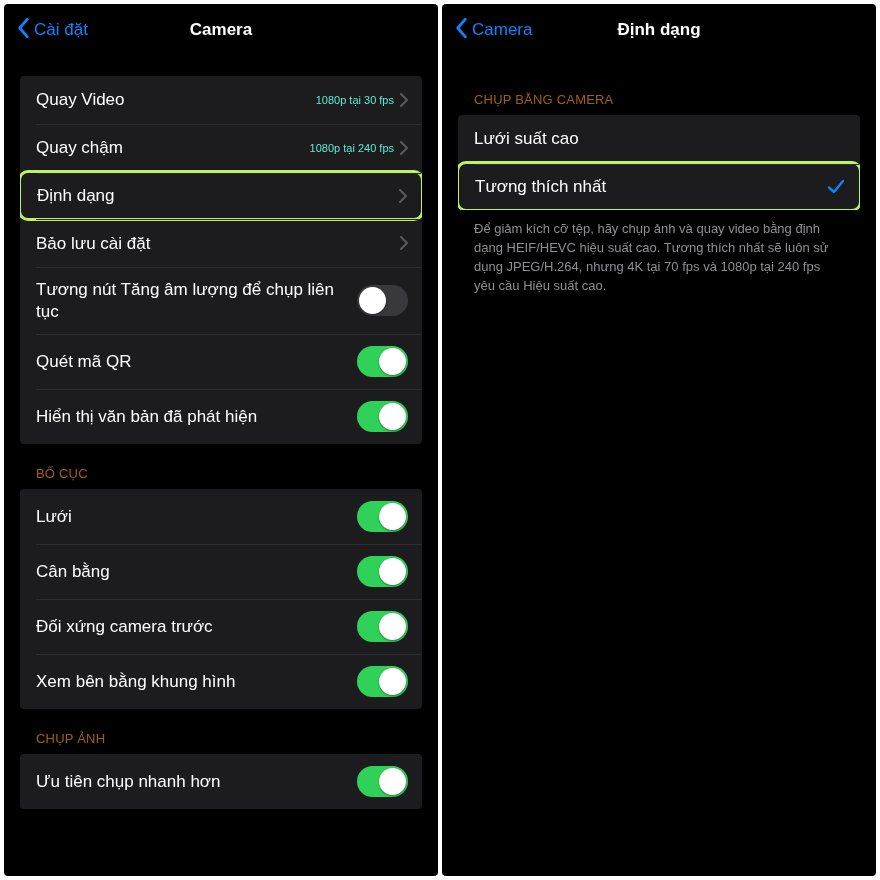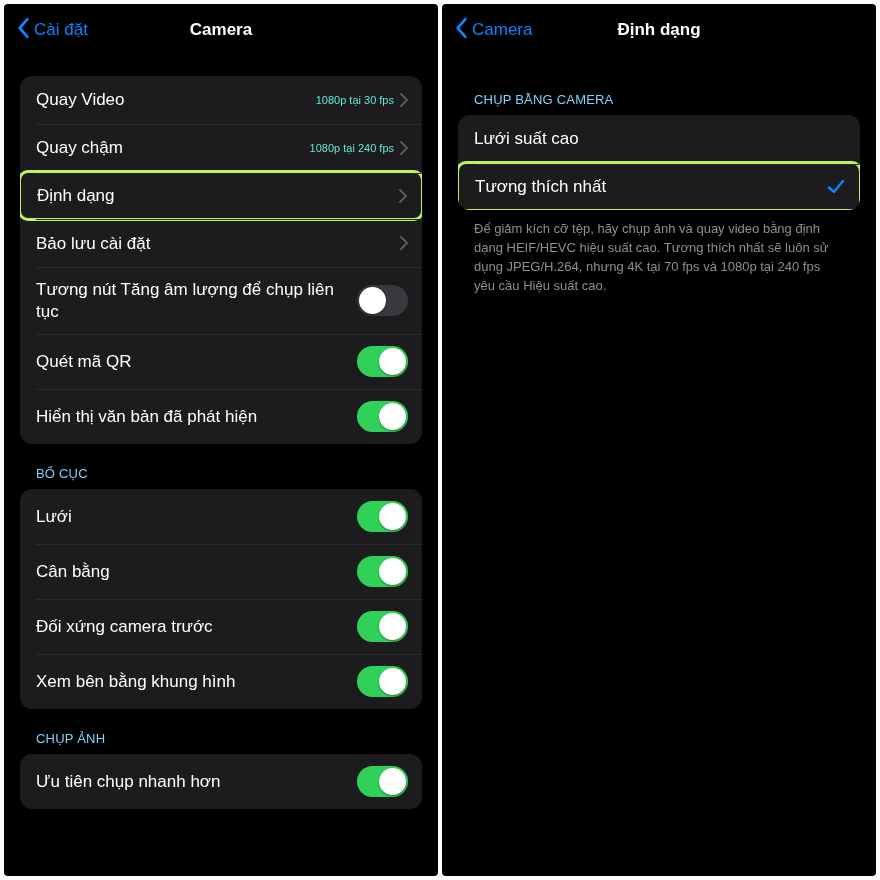--- a/index.html
+++ b/index.html
@@ -36,29 +36,29 @@
     position:absolute;
     left:0; right:0;
     text-align:center;
     color:#fff;
     font-size:17px;
     font-weight:600;
     pointer-events:none;
   }
   .content { flex:1; overflow:hidden; padding:0 16px; }
   .section-header {
-    color:#7dd3fc;
+    color:#a16207;
     font-size:13px;
     letter-spacing:0.2px;
     padding:22px 16px 8px 16px;
     text-transform:uppercase;
   }
   .group {
     background:#1c1c1e;
-    border-radius:12px;
+    border-radius:4px;
     overflow:hidden;
     margin-top:18px;
   }
   .group.first { margin-top:20px; }
   .row {
     display:flex; align-items:center;
     min-height:48px;
     padding:12px 14px 12px 16px;
     position:relative;
   }

